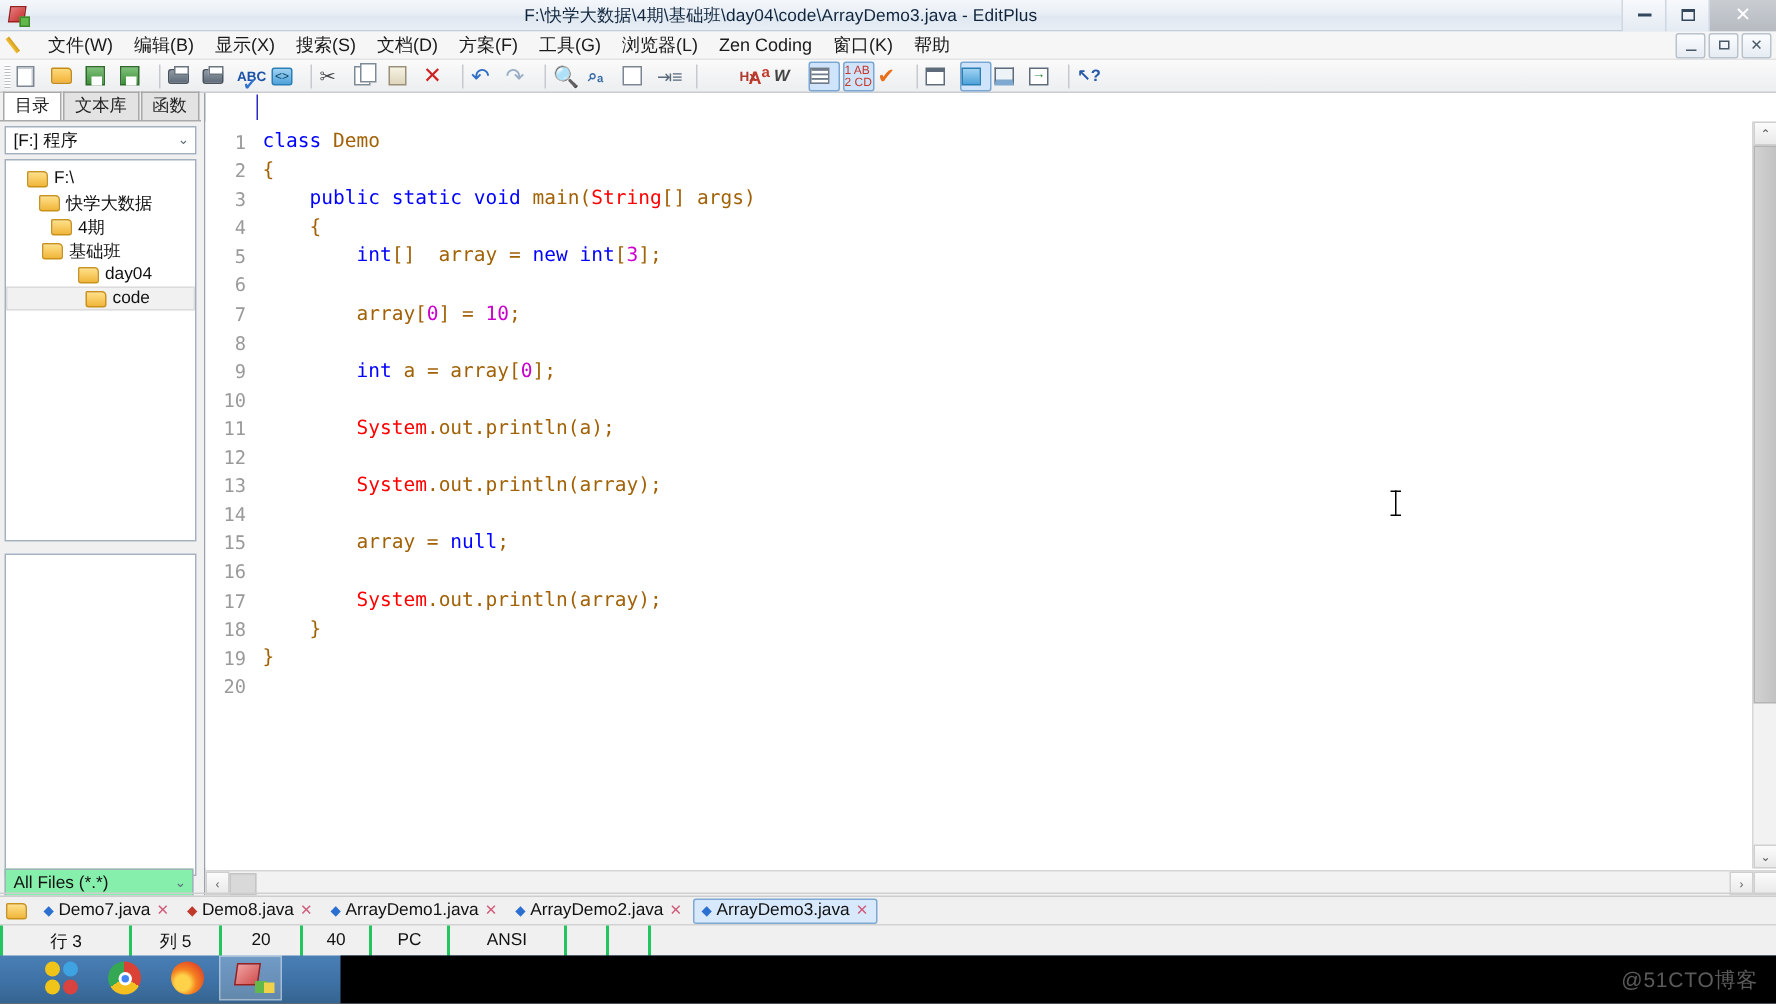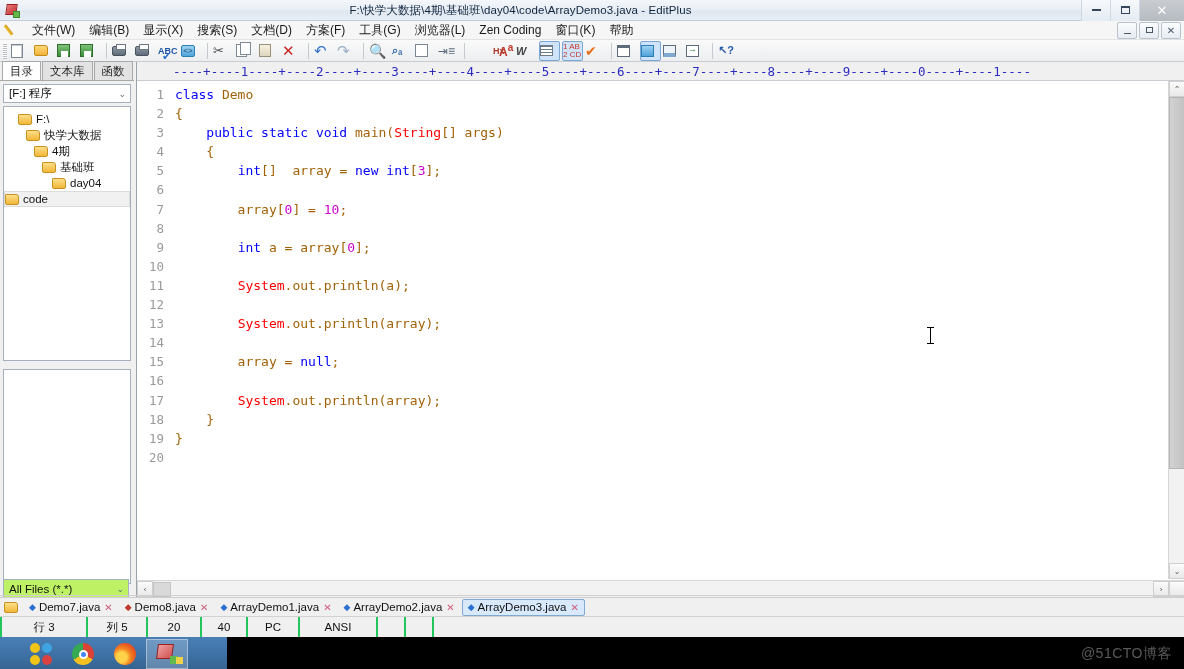--- a/index.html
+++ b/index.html
@@ -168,21 +168,21 @@
   .tfolder {
     width: 14px; height: 11px; margin-right: 4px; flex: 0 0 auto;
     background: linear-gradient(to bottom,#ffe08a,#f0b63a);
     border: 1px solid #c9921d; border-radius: 1px 3px 2px 2px;
   }
   .filelist {
     margin: 8px 3px 0 3px; height: 215px; background: #fff; border: 1px solid #a4b0bd;
   }
   .filter {
     position: absolute; left: 3px; top: 517px; width: 126px; height: 19px;
-    background: #bef264; border: 1px solid #a4b0bd; display: flex; align-items: center;
+    background: #86efac; border: 1px solid #a4b0bd; display: flex; align-items: center;
     padding-left: 5px; font-size: 11.5px; color: #111;
   }
   .filter .arrow { margin-left: auto; margin-right: 4px; color: #5d6b7a; font-size: 9px; }
 
   
   .editorwrap {
     position: absolute; left: 136px; top: 62px; width: 1048px; height: 535px;
     background: #fff; border-left: 1px solid #9aa3ad;
   }
   .ruler {
@@ -283,21 +283,21 @@
   .st-hint { padding-left: 6px; flex: 1; }
   .st-cell {
     border-left: 2px solid #22c55e; height: 21px; display: flex; align-items: center;
     justify-content: center; flex: 0 0 auto; padding: 0 4px;
   }
 
   
   .taskbar {
     position: absolute; left: 0; top: 637px; width: 1184px; height: 32px;
     background: linear-gradient(to bottom,#4a7fb5 0%,#3f73a8 50%,#35648f 100%);
-    display: flex; align-items: flex-end; padding-left: 20px;
+    display: flex; align-items: flex-start; padding-left: 20px;
   }
   .tk { width: 42px; height: 30px; display: flex; align-items: center; justify-content: center; }
   .tk.active { background: rgba(255,255,255,0.22); border: 1px solid rgba(255,255,255,0.4); }
   .logo-4 { width: 22px; height: 22px; position: relative; }
   .logo-4 i { position: absolute; width: 10px; height: 10px; border-radius: 50%; display:block; }
   .logo-4 .q1 { left:0; top:0; background:#f0c419; }
   .logo-4 .q2 { right:0; top:0; background:#3ea3e0; }
   .logo-4 .q3 { left:0; bottom:0; background:#f0c419; }
   .logo-4 .q4 { right:0; bottom:0; background:#d9433f; }
   .logo-chrome { width: 22px; height: 22px; border-radius: 50%;
@@ -482,43 +482,42 @@
         <span>F:\</span>
       </div>
       <div class="trow" style="padding-left:22px">
         <span class="tfolder"></span>
         <span>快学大数据</span>
       </div>
       <div class="trow" style="padding-left:30px">
         <span class="tfolder"></span>
         <span>4期</span>
       </div>
-      <div class="trow" style="padding-left:38px">
+      <div class="trow" style="padding-left:24px">
         <span class="tfolder"></span>
         <span>基础班</span>
       </div>
       <div class="trow" style="padding-left:48px">
         <span class="tfolder"></span>
         <span>day04</span>
       </div>
-      <div class="trow selected" style="">
+      <div class="trow selected" style="padding-left:52px">
         <span class="tfolder"></span>
         <span>code</span>
       </div>
     </div>
     <div class="filelist"></div>
     <div class="filter">
       <span>All Files (*.*)</span>
       <span class="arrow">⌄</span>
     </div>
   </div>
 
   <div class="editorwrap">
     <div class="ruler-left-tick"></div>
-    <div class="ruler">----+----1----+----2----+----3----+----4----+----5----+----6----+----7----+----8----+----9----+----0----+----1----</div>
 
     <div class="codearea">
       <div class="gutter" id="gutter">
           <div>1</div>
           <div>2</div>
           <div>3</div>
           <div>4</div>
           <div>5</div>
           <div>6</div>
           <div>7</div>

